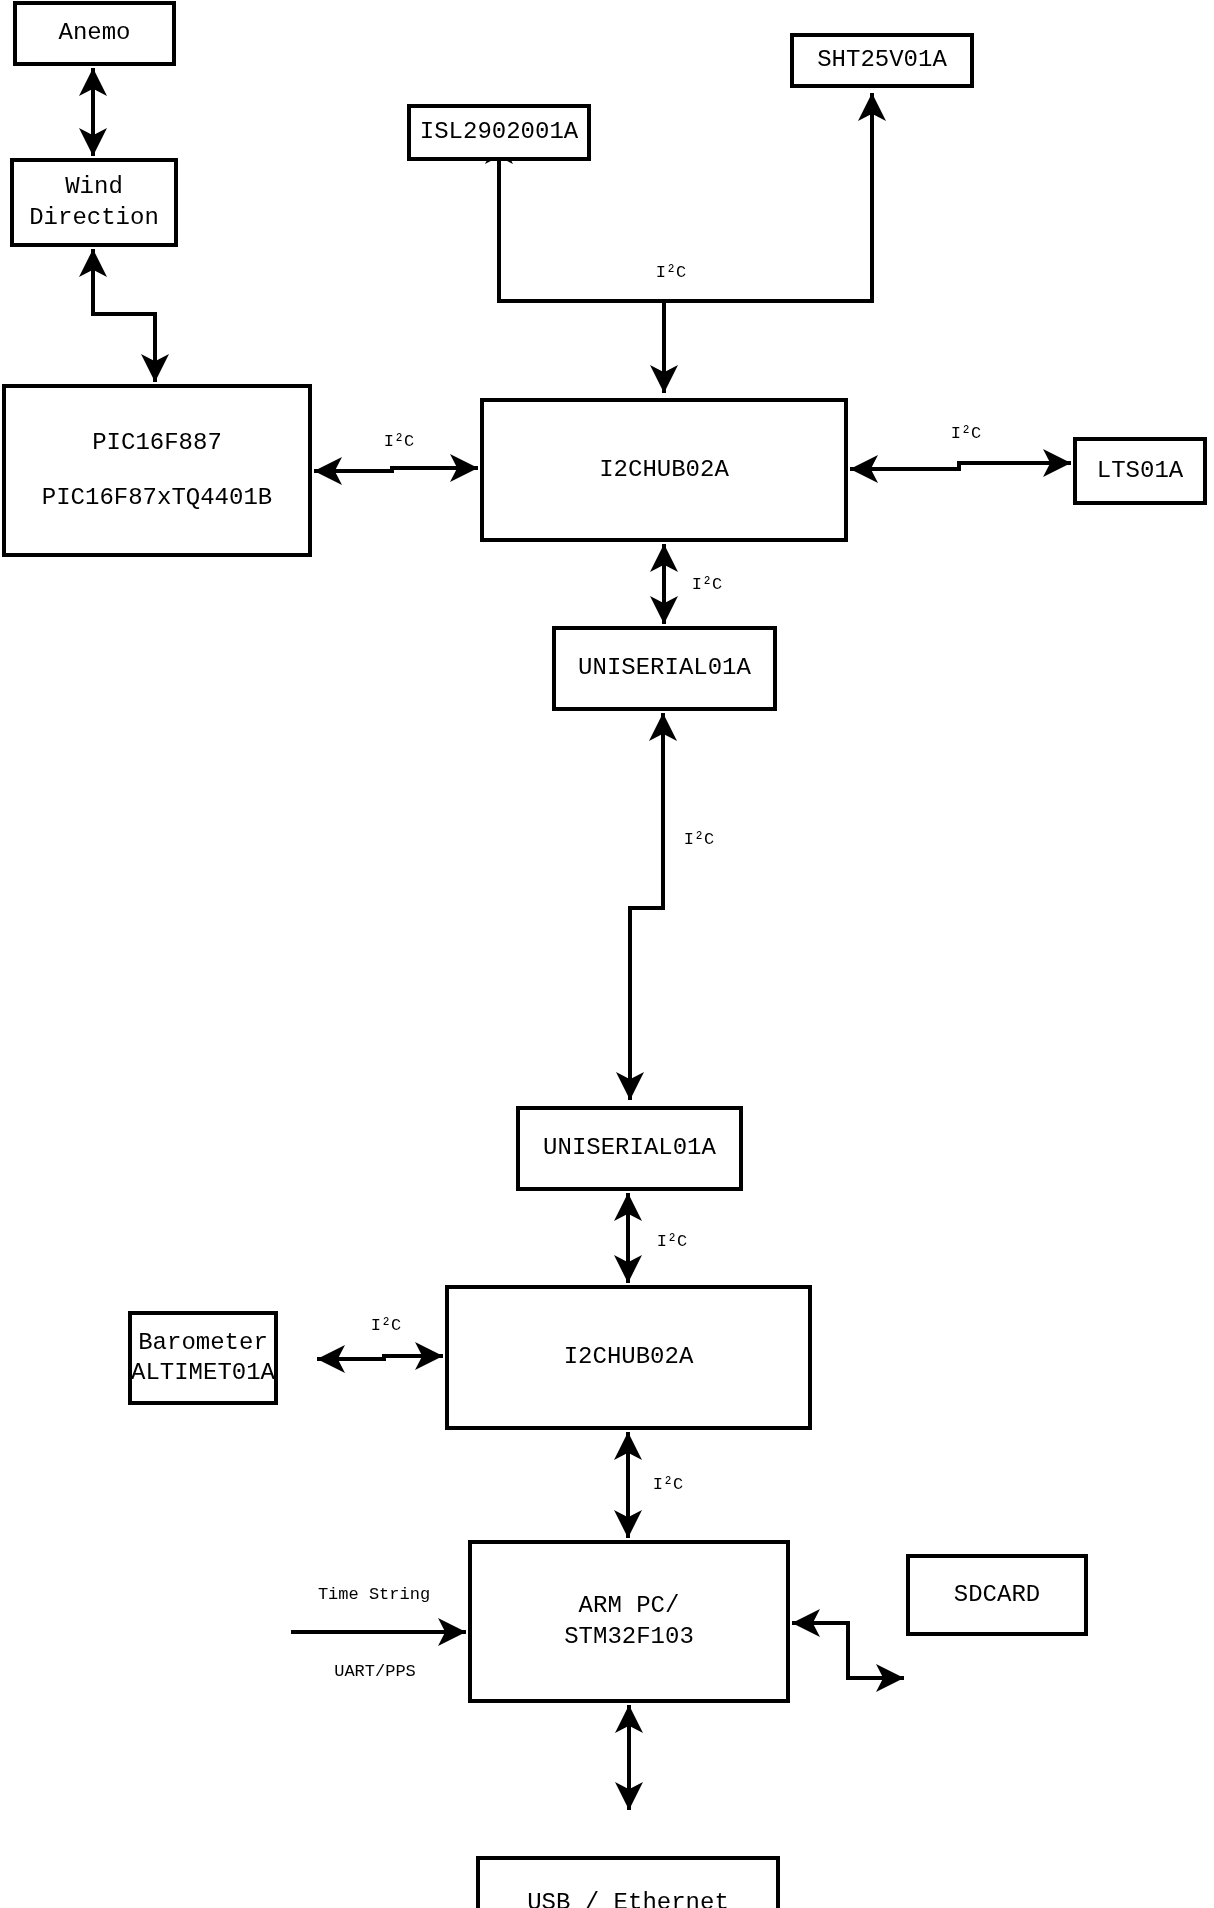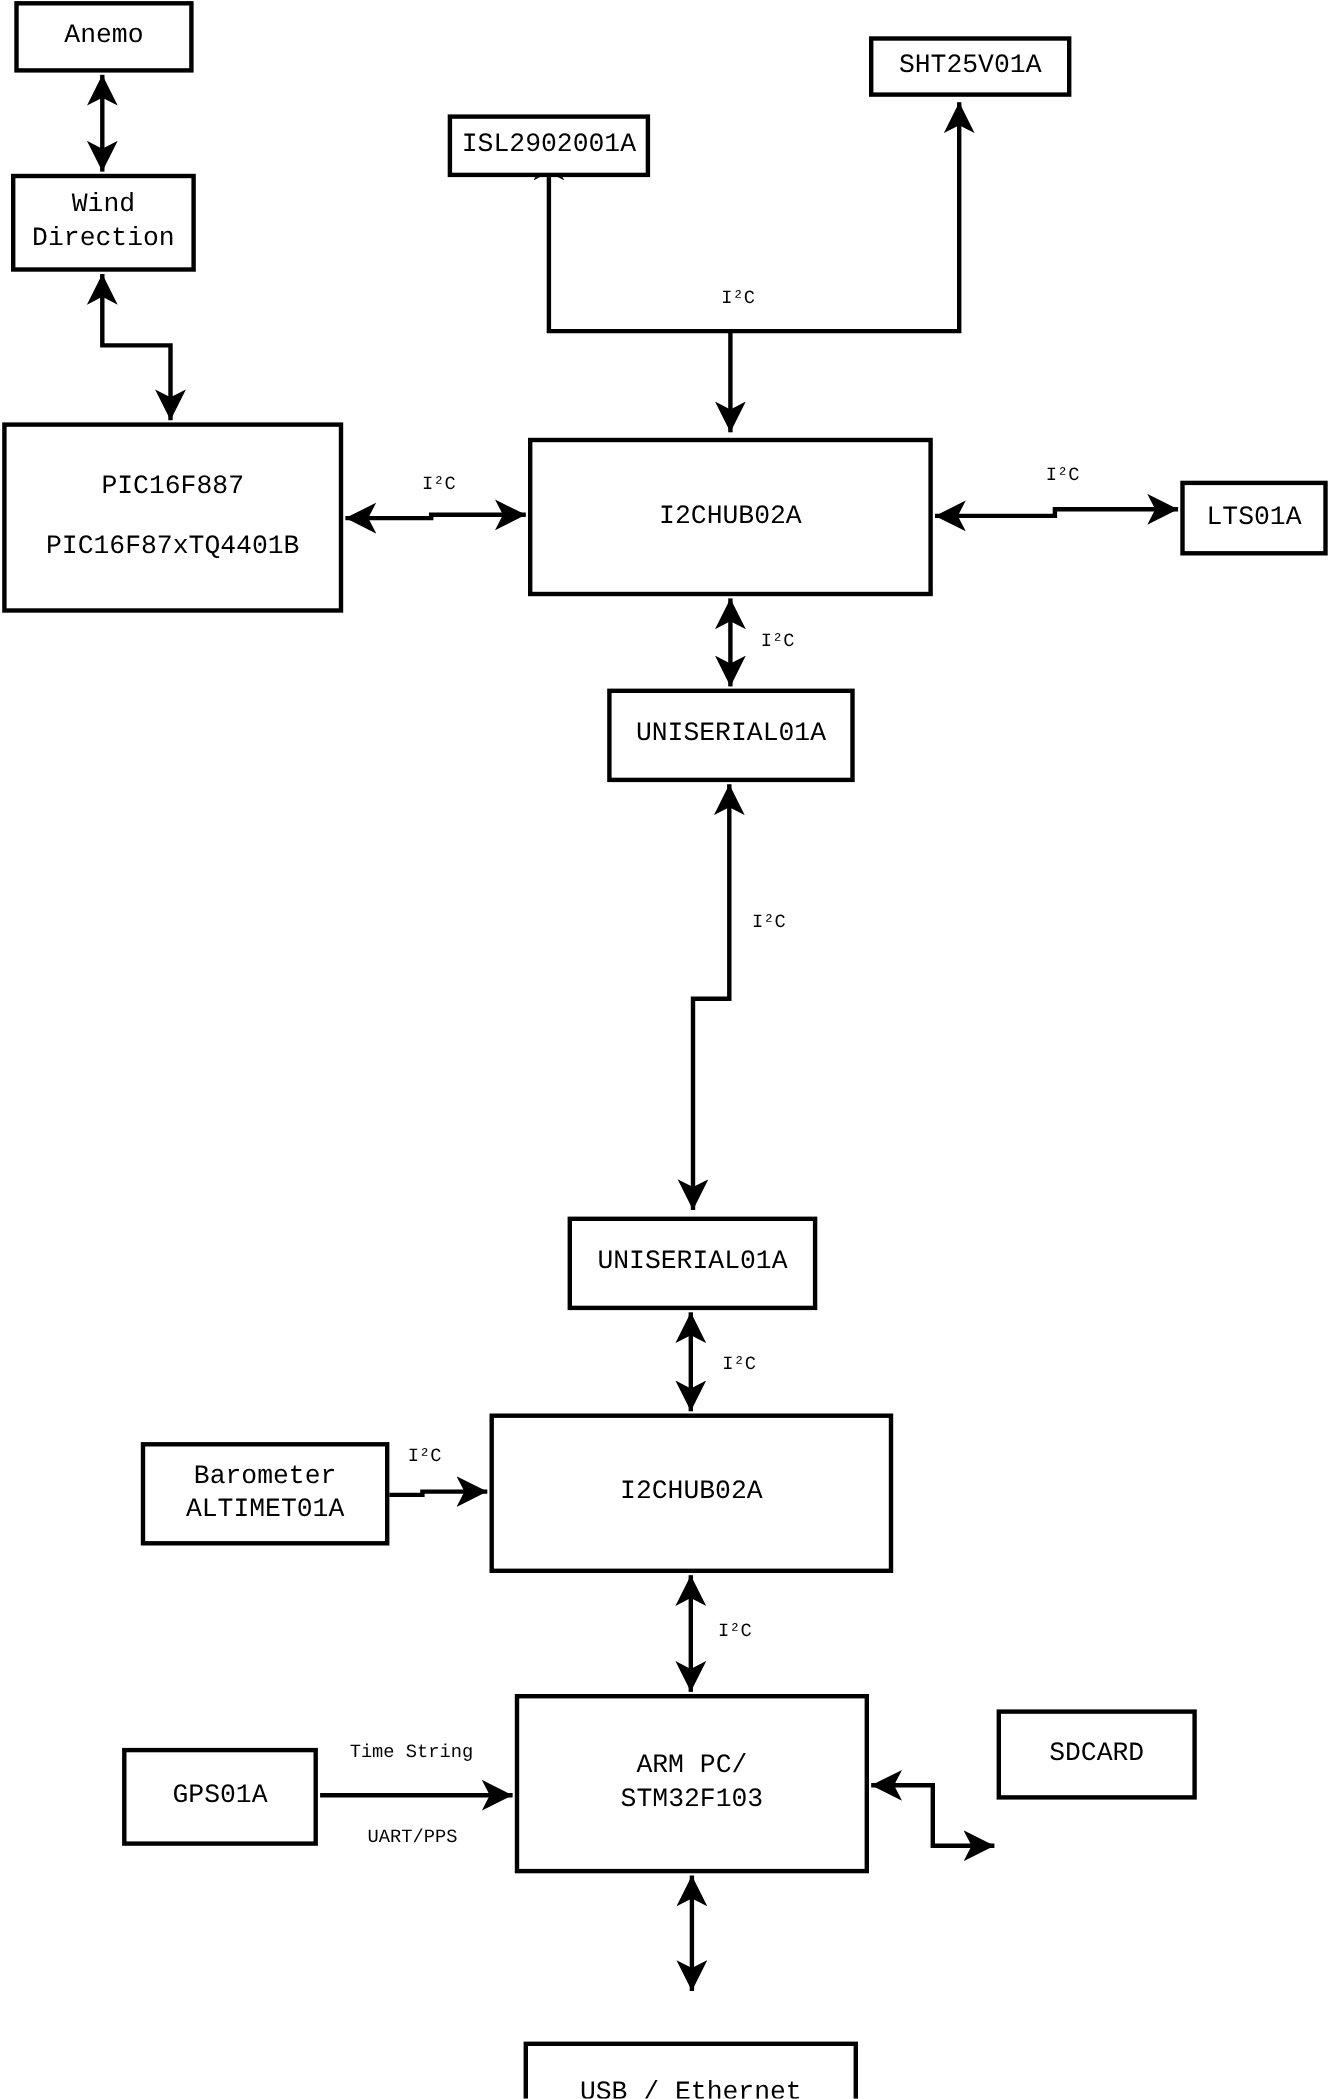--- a/index.html
+++ b/index.html
@@ -100,32 +100,29 @@
   </div>
 
   <div class="box" style="left:552px; top:626px; width:225px; height:85px;">
     <span>UNISERIAL01A</span>
   </div>
 
   <div class="box" style="left:516px; top:1106px; width:227px; height:85px;">
     <span>UNISERIAL01A</span>
   </div>
 
-  <div class="box" style="left:128px; top:1311px; width:226px; height:94px;">
+  <div class="box" style="left:128px; top:1311px; width:150px; height:94px;">
     <span>Barometer</span>
     <span>ALTIMET01A</span>
   </div>
 
   <div class="box" style="left:445px; top:1285px; width:367px; height:145px;">
     <span>I2CHUB02A</span>
   </div>
 
-  <div class="box" style="left:111px; top:1589px; width:178px; height:89px;">
-    <span>GPS01A</span>
-  </div>
 
   <div class="box" style="left:468px; top:1540px; width:322px; height:163px;">
     <span>ARM PC/</span>
     <span>STM32F103</span>
   </div>
 
   <div class="box" style="left:906px; top:1554px; width:182px; height:82px;">
     <span>SDCARD</span>
   </div>
 

